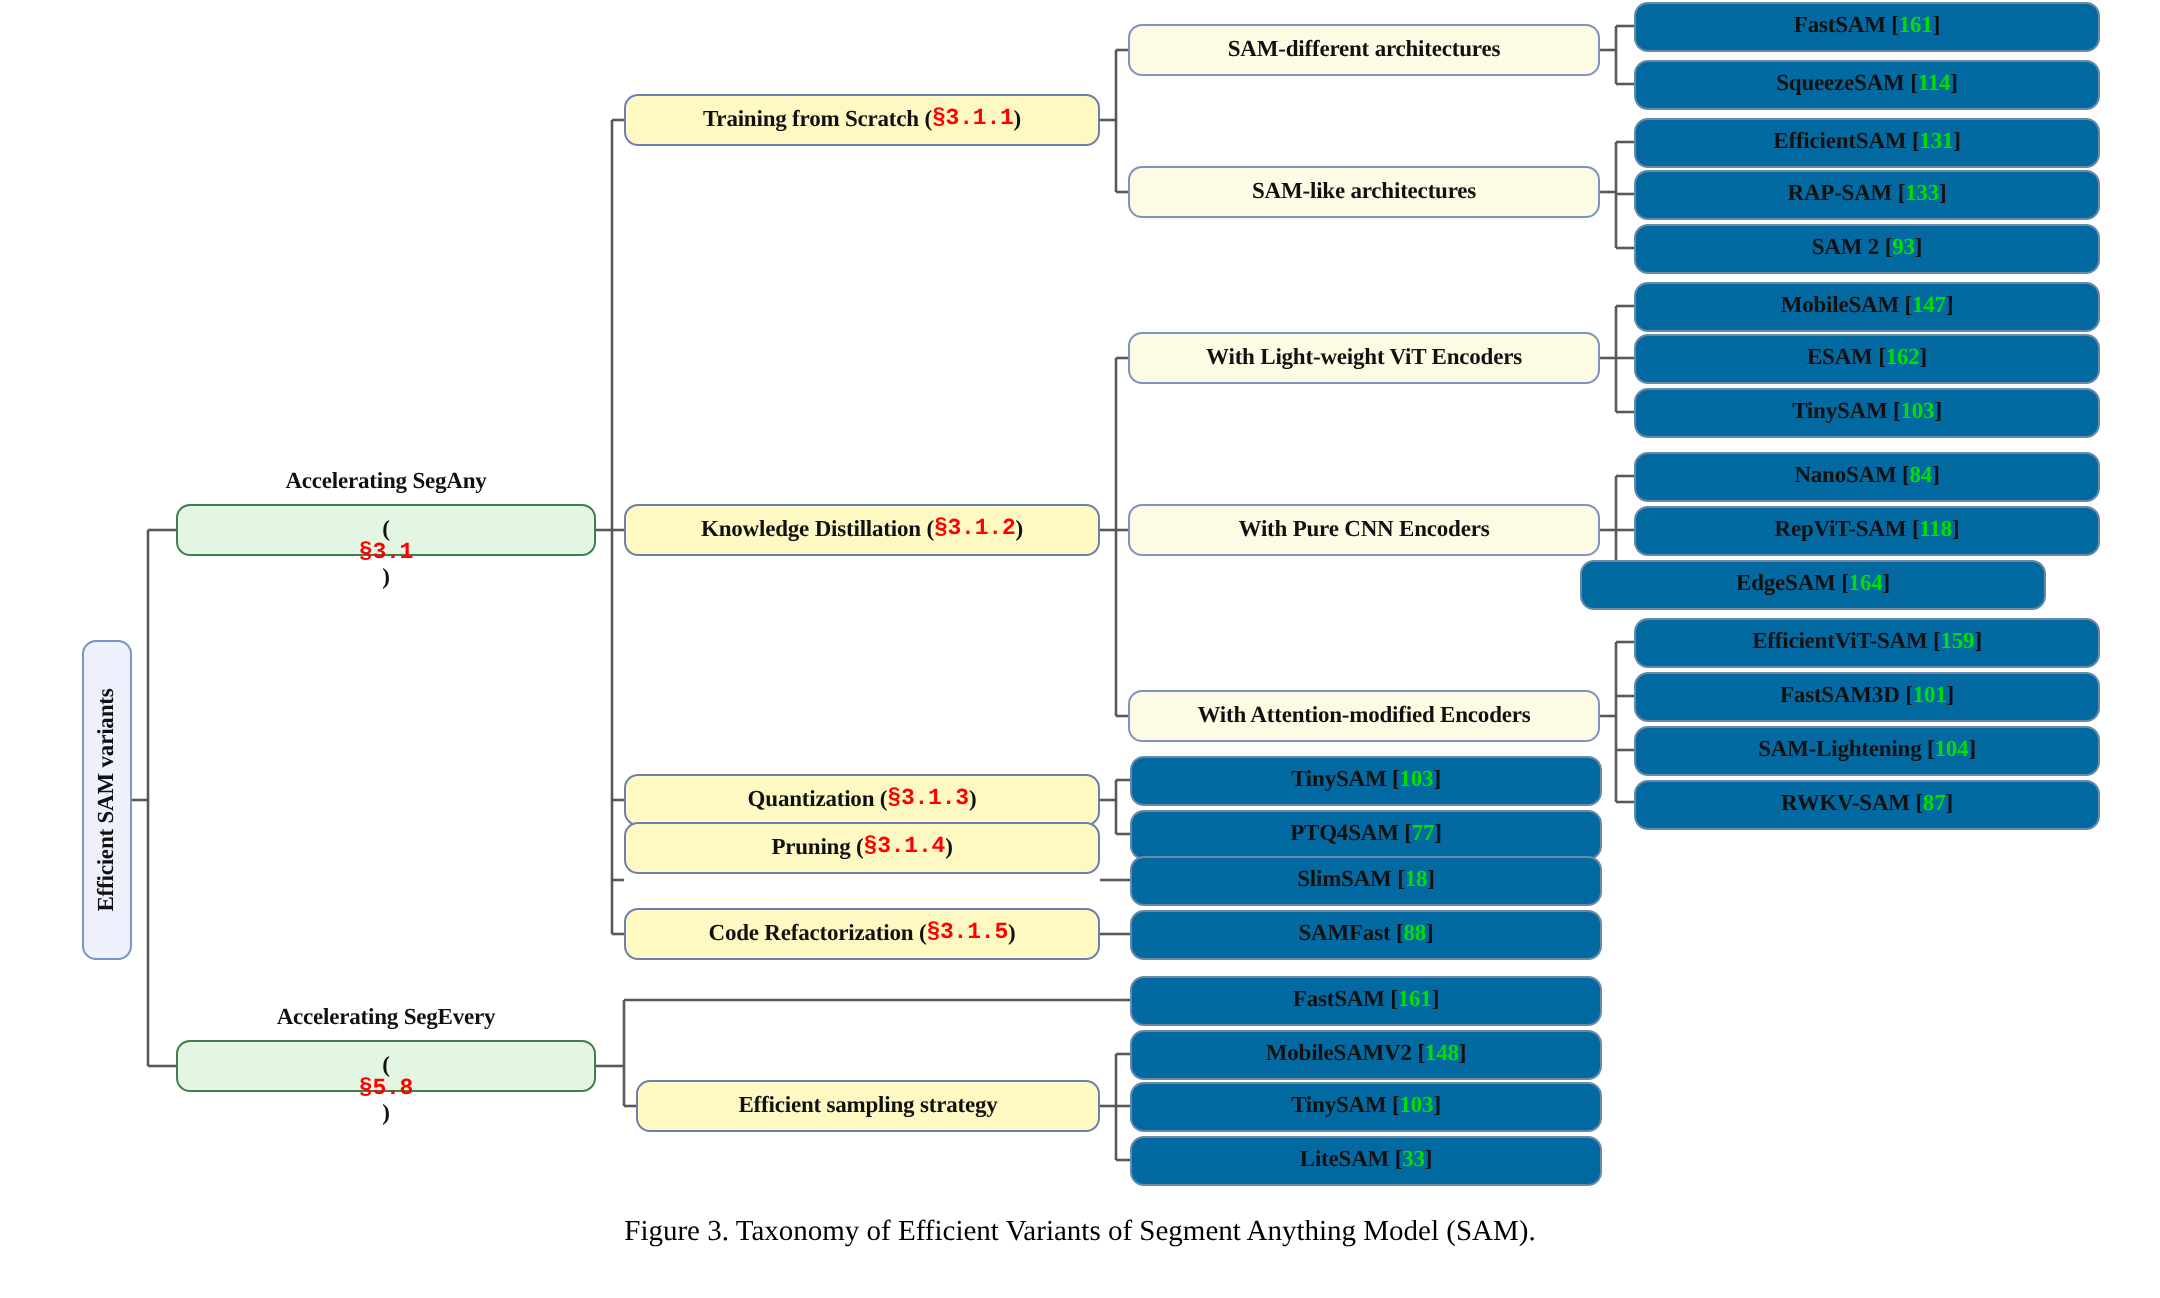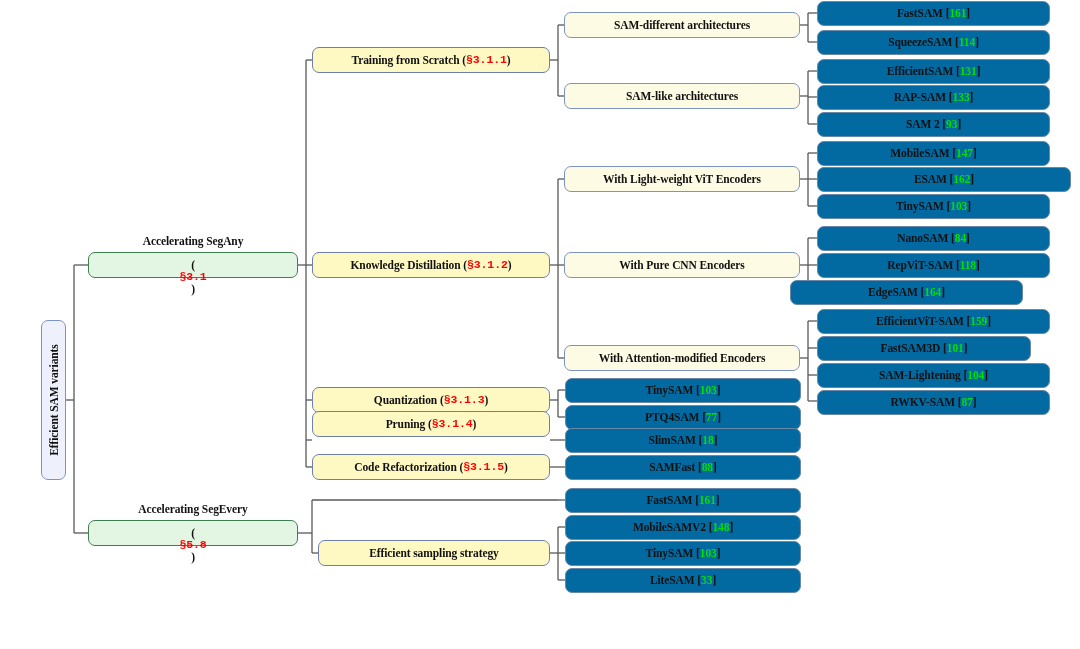--- a/index.html
+++ b/index.html
@@ -318,21 +318,21 @@
   </div>
 
   <div class="node n-leaf" style="left:817px; top:141px; width:233px; height:25px;">
     <span>MobileSAM</span>
     <span>&nbsp;</span>
       <span class="brk">[</span>
       <span class="cite">147</span>
       <span class="brk">]</span>
   </div>
 
-  <div class="node n-leaf" style="left:817px; top:167px; width:254px; height:25px;align-items:center;">
+  <div class="node n-leaf" style="left:817px; top:167px; width:233px; height:25px;align-items:center;">
     <span>ESAM</span>
     <span>&nbsp;</span>
       <span class="brk">[</span>
       <span class="cite">162</span>
       <span class="brk">]</span>
   </div>
 
   <div class="node n-leaf" style="left:817px; top:194px; width:233px; height:25px;">
     <span>TinySAM</span>
     <span>&nbsp;</span>
@@ -366,21 +366,21 @@
   </div>
 
   <div class="node n-leaf" style="left:817px; top:309px; width:233px; height:25px;">
     <span>EfficientViT-SAM</span>
     <span>&nbsp;</span>
       <span class="brk">[</span>
       <span class="cite">159</span>
       <span class="brk">]</span>
   </div>
 
-  <div class="node n-leaf" style="left:817px; top:336px; width:214px; height:25px;">
+  <div class="node n-leaf" style="left:817px; top:336px; width:233px; height:25px;">
     <span>FastSAM3D</span>
     <span>&nbsp;</span>
       <span class="brk">[</span>
       <span class="cite">101</span>
       <span class="brk">]</span>
   </div>
 
   <div class="node n-leaf" style="left:817px; top:363px; width:233px; height:25px;">
     <span>SAM-Lightening</span>
     <span>&nbsp;</span>
@@ -454,14 +454,15 @@
   </div>
 
   <div class="node n-leaf" style="left:565px; top:568px; width:236px; height:25px;">
     <span>LiteSAM</span>
     <span>&nbsp;</span>
       <span class="brk">[</span>
       <span class="cite">33</span>
       <span class="brk">]</span>
   </div>
 
+  <div class="caption">Figure 3. Taxonomy of Efficient Variants of Segment Anything Model (SAM).</div>
 
 </div>
 
 </body></html>

